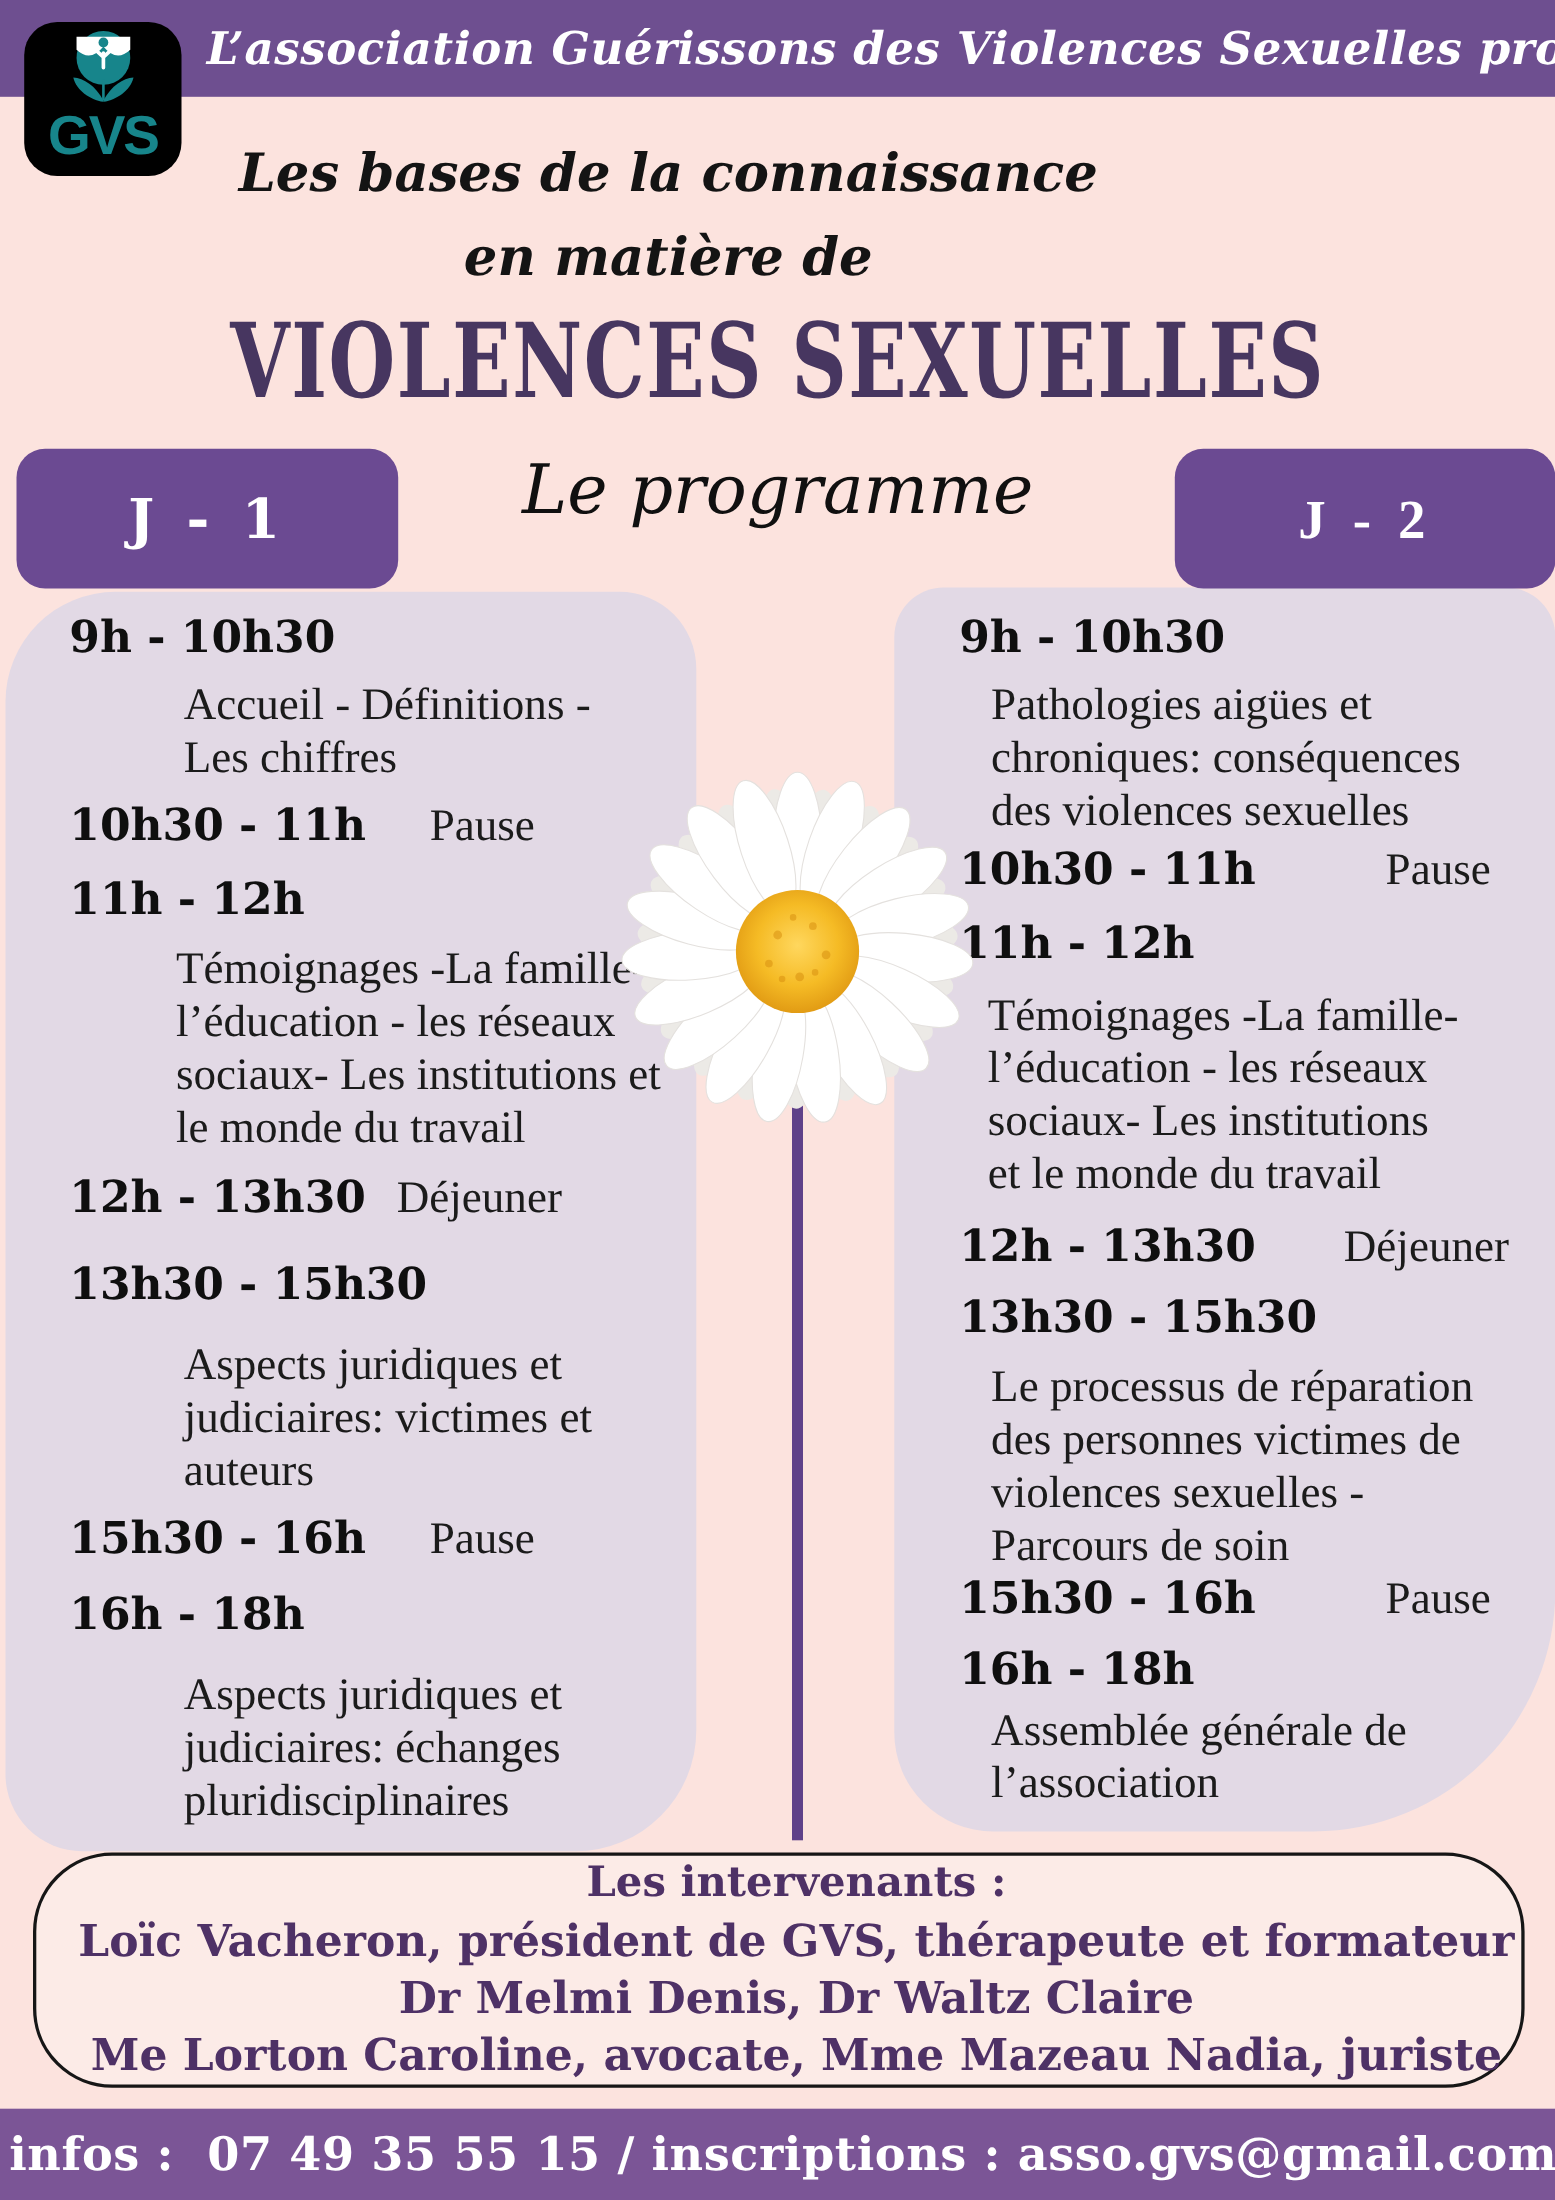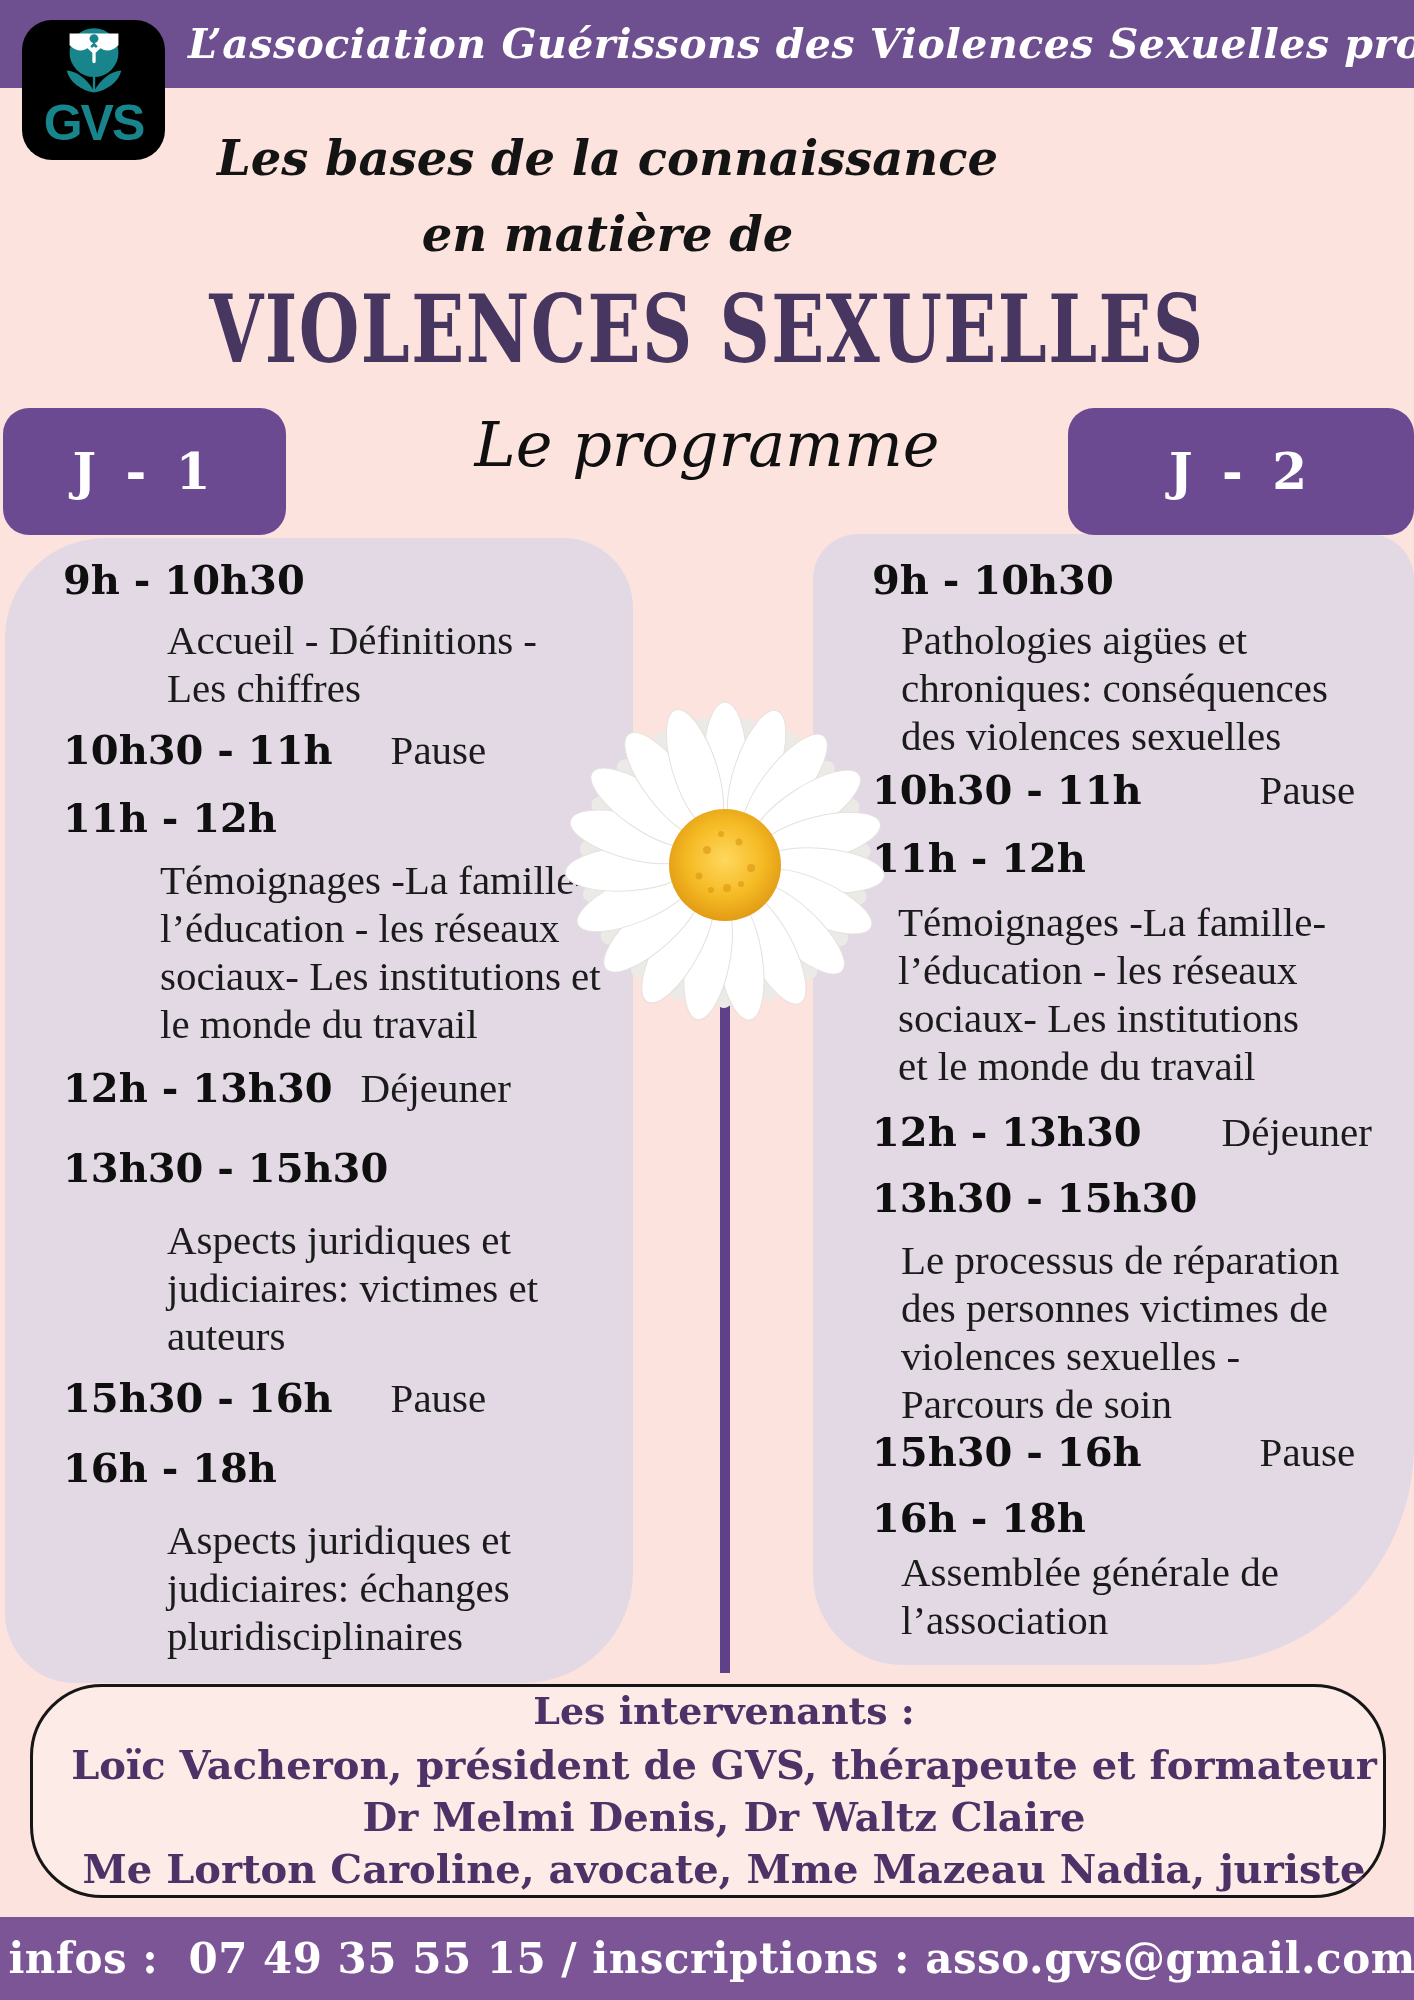--- a/index.html
+++ b/index.html
@@ -33,22 +33,22 @@
   .subtitle{
     position:absolute;left:0;top:408px;width:1414px;text-align:center;
     font:italic 62px "DejaVu Serif",serif;color:#101010;
   }
   
   .badge{
     position:absolute;top:408px;height:127px;background:#6b4a92;border-radius:26px;
     display:flex;align-items:center;justify-content:center;
     font:700 50px "DejaVu Serif",serif;color:#ffffff;letter-spacing:6px;z-index:2;
   }
-  .badge-j1{left:3px;width:283px;}
-  .badge-j2{left:1068px;width:346px;}
+  .badge-j1{left:15px;width:347px;}
+  .badge-j2{left:1068px;width:346px;font-family:Liberation Serif, serif;}
   
   .panel{position:absolute;background:#e2d9e5;z-index:1;}
   .panel-left{left:5px;top:538px;width:628px;height:1145px;border-radius:100px 70px 110px 70px;}
   .panel-right{left:813px;top:534px;width:601px;height:1131px;border-radius:45px 45px 220px 90px;}
   
   .row{position:absolute;white-space:nowrap;z-index:3;}
   .time{font:700 40px "DejaVu Serif",serif;color:#0f0f0f;text-align:right;}
   .desc{font:400 41px "Liberation Serif",serif;color:#1b1b1b;line-height:48px;}
   .note{font:400 41px "Liberation Serif",serif;color:#1b1b1b;}
   .m-sm{margin-left:28px}.m-md{margin-left:58px}.m-lg{margin-left:80px}.m-xl{margin-left:118px}

